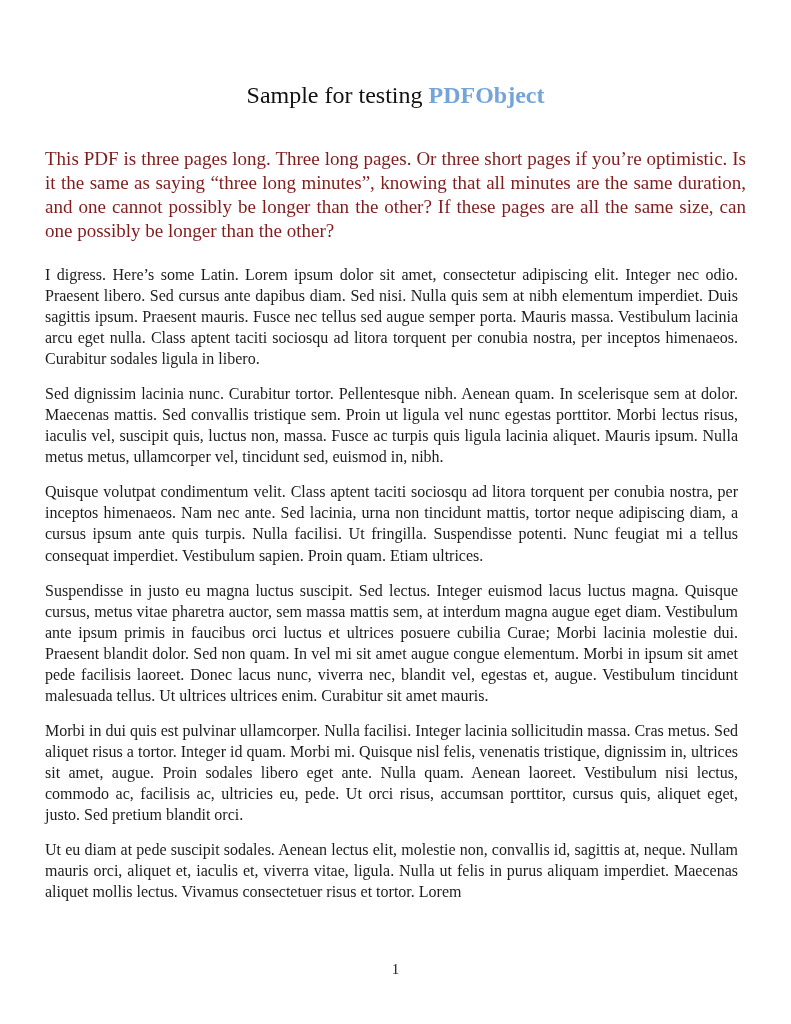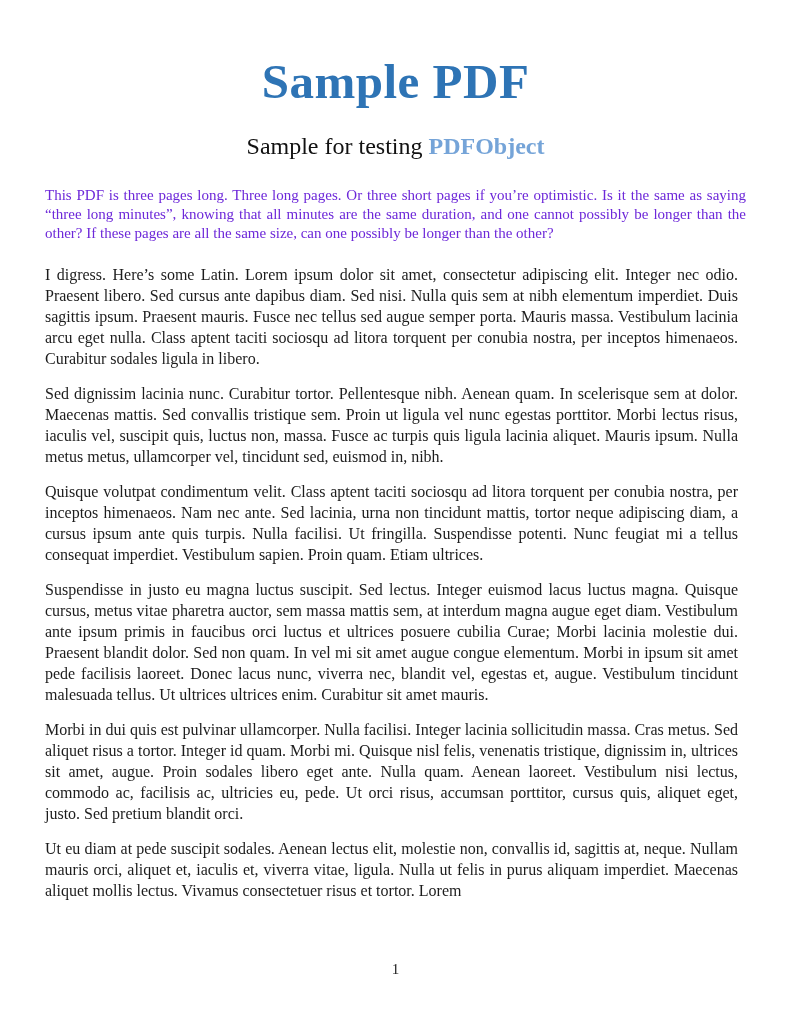--- a/index.html
+++ b/index.html
@@ -35,25 +35,25 @@
     line-height: 1.1;
     color: #111111;
   }
   .doc-subtitle .link {
     color: #75a4d8;
     text-decoration: none;
     cursor: pointer;
     font-weight: bold;
   }
   .intro-para {
-    margin: 26px 0 0 0;
-    font-size: 15px;
+    margin: 39px 0 0 0;
+    font-size: 19px;
     line-height: 1.26;
     text-align: justify;
-    color: #6d28d9;
+    color: #7f1d1d;
   }
   .body-para {
     margin: 14px 8px 0 0;
     font-size: 16px;
     line-height: 1.315;
     text-align: justify;
     color: #1c1c1c;
   }
   .body-para.first {
     margin-top: 21px;
@@ -66,21 +66,20 @@
     text-align: center;
     font-size: 15px;
     color: #222222;
   }
 </style>
 </head>
 <body>
 
 <div class="pdf-page">
 
-  <h1 class="doc-title">Sample PDF</h1>
 
   <p class="doc-subtitle"><span>Sample for testing </span><a class="link">PDFObject</a></p>
 
   <p class="intro-para">This PDF is three pages long. Three long pages. Or three short pages if you’re optimistic. Is it the same as saying “three long minutes”, knowing that all minutes are the same duration, and one cannot possibly be longer than the other? If these pages are all the same size, can one possibly be longer than the other?</p>
 
   <p class="body-para first">I digress. Here’s some Latin. Lorem ipsum dolor sit amet, consectetur adipiscing elit. Integer nec odio. Praesent libero. Sed cursus ante dapibus diam. Sed nisi. Nulla quis sem at nibh elementum imperdiet. Duis sagittis ipsum. Praesent mauris. Fusce nec tellus sed augue semper porta. Mauris massa. Vestibulum lacinia arcu eget nulla. Class aptent taciti sociosqu ad litora torquent per conubia nostra, per inceptos himenaeos. Curabitur sodales ligula in libero.</p>
 
   <p class="body-para">Sed dignissim lacinia nunc. Curabitur tortor. Pellentesque nibh. Aenean quam. In scelerisque sem at dolor. Maecenas mattis. Sed convallis tristique sem. Proin ut ligula vel nunc egestas porttitor. Morbi lectus risus, iaculis vel, suscipit quis, luctus non, massa. Fusce ac turpis quis ligula lacinia aliquet. Mauris ipsum. Nulla metus metus, ullamcorper vel, tincidunt sed, euismod in, nibh.</p>
 
   <p class="body-para">Quisque volutpat condimentum velit. Class aptent taciti sociosqu ad litora torquent per conubia nostra, per inceptos himenaeos. Nam nec ante. Sed lacinia, urna non tincidunt mattis, tortor neque adipiscing diam, a cursus ipsum ante quis turpis. Nulla facilisi. Ut fringilla. Suspendisse potenti. Nunc feugiat mi a tellus consequat imperdiet. Vestibulum sapien. Proin quam. Etiam ultrices.</p>

